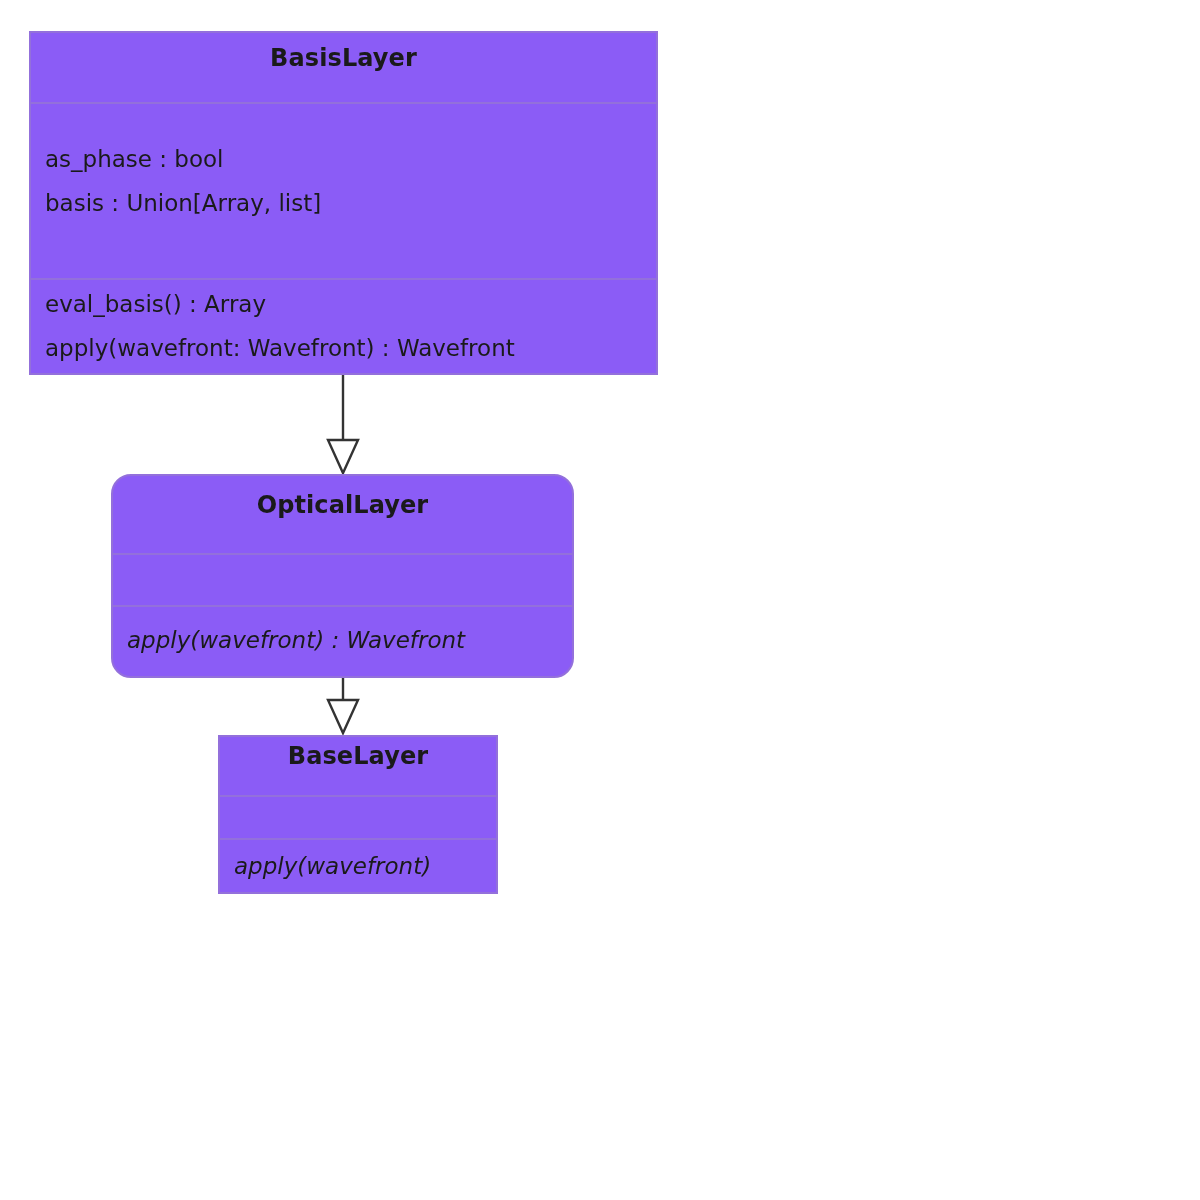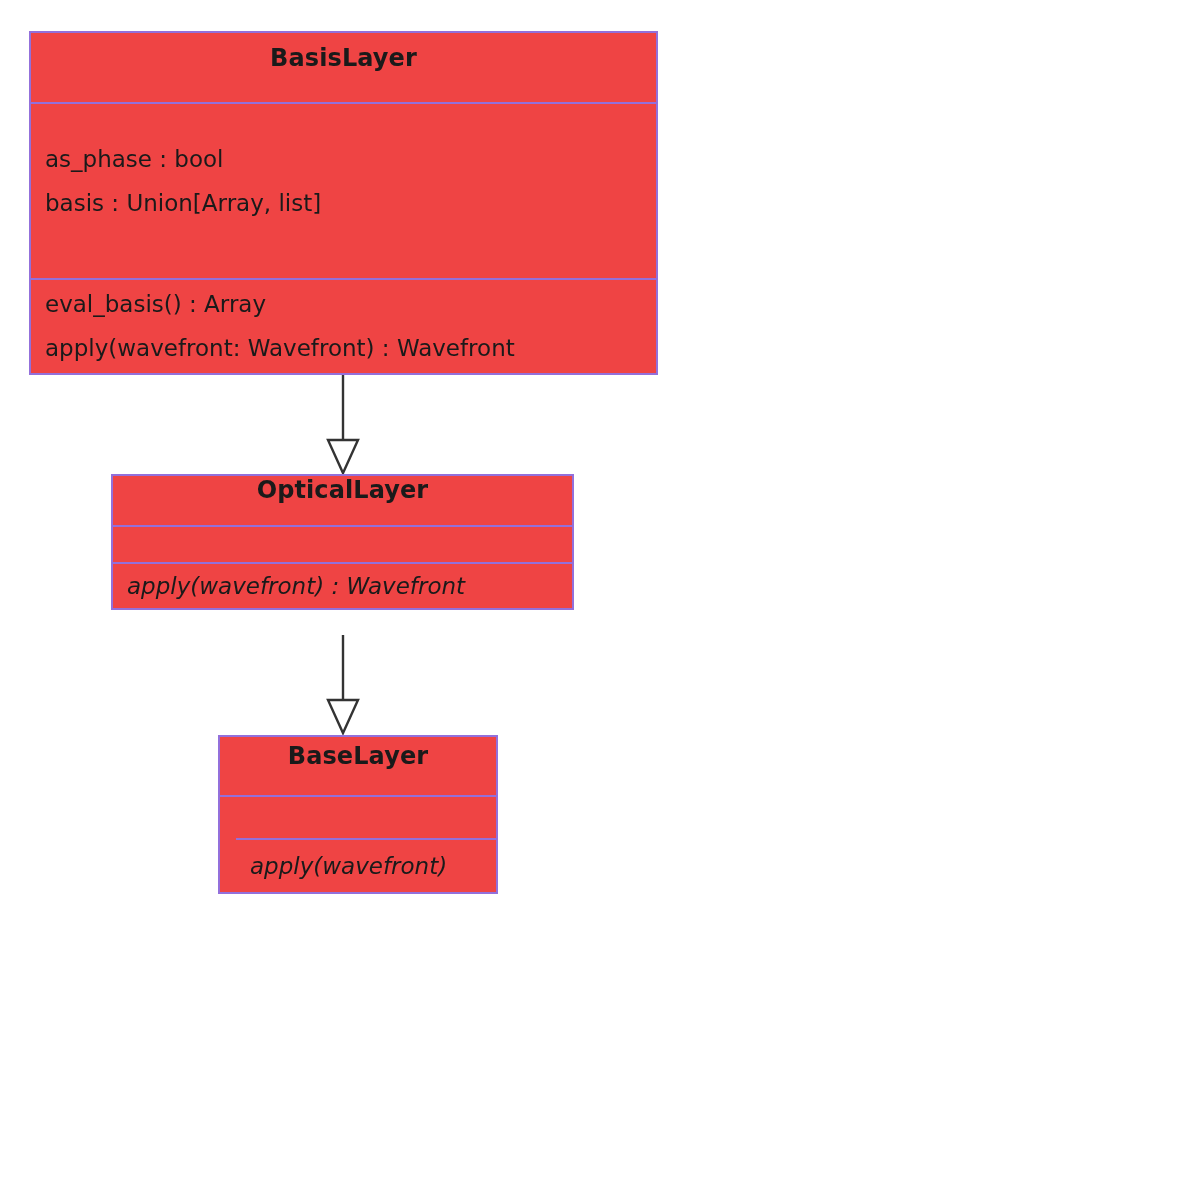--- a/index.html
+++ b/index.html
@@ -24,21 +24,21 @@
     position: absolute;
     left: 0;
     top: 0;
     width: 1200px;
     height: 1200px;
     pointer-events: none;
   }
   .uml-class {
     position: absolute;
     box-sizing: border-box;
-    background: #ef4444;
+    background: #8b5cf6;
     border: 2px solid #9370DB;
     display: flex;
     flex-direction: column;
     gap: 20px;
   }
   .compartment {
     box-sizing: border-box;
     position: relative;
   }
   .compartment + .compartment {
@@ -80,35 +80,36 @@
     height: 344px;
   }
   #class-basislayer .class-title { height: 61px; }
   #class-basislayer .attrs { height: 192px; }
   #class-basislayer .methods { height: 117px; }
 
   #class-opticallayer {
     left: 111px;
     top: 474px;
     width: 463px;
-    height: 136px;
+    height: 204px;
+    border-radius: 20px;
   }
   #class-opticallayer .class-title { height: 57px; }
   #class-opticallayer .attrs { height: 32px; }
   #class-opticallayer .methods { height: 68px; }
 
   #class-baselayer {
     left: 218px;
     top: 735px;
     width: 280px;
     height: 159px;
   }
   #class-baselayer .class-title { height: 56px; }
   #class-baselayer .attrs { height: 32px; }
-  #class-baselayer .methods { height: 78px; margin-left: 16px; }
+  #class-baselayer .methods { height: 78px; }
 </style>
 </head>
 <body>
 
 <div id="diagram">
 
   <svg id="edge-layer" viewBox="0 0 1200 1200" width="1200" height="1200" xmlns="http://www.w3.org/2000/svg">
 
     <g>
       <line x1="343" y1="375" x2="343" y2="441" stroke="#333333" stroke-width="2.4"></line>

